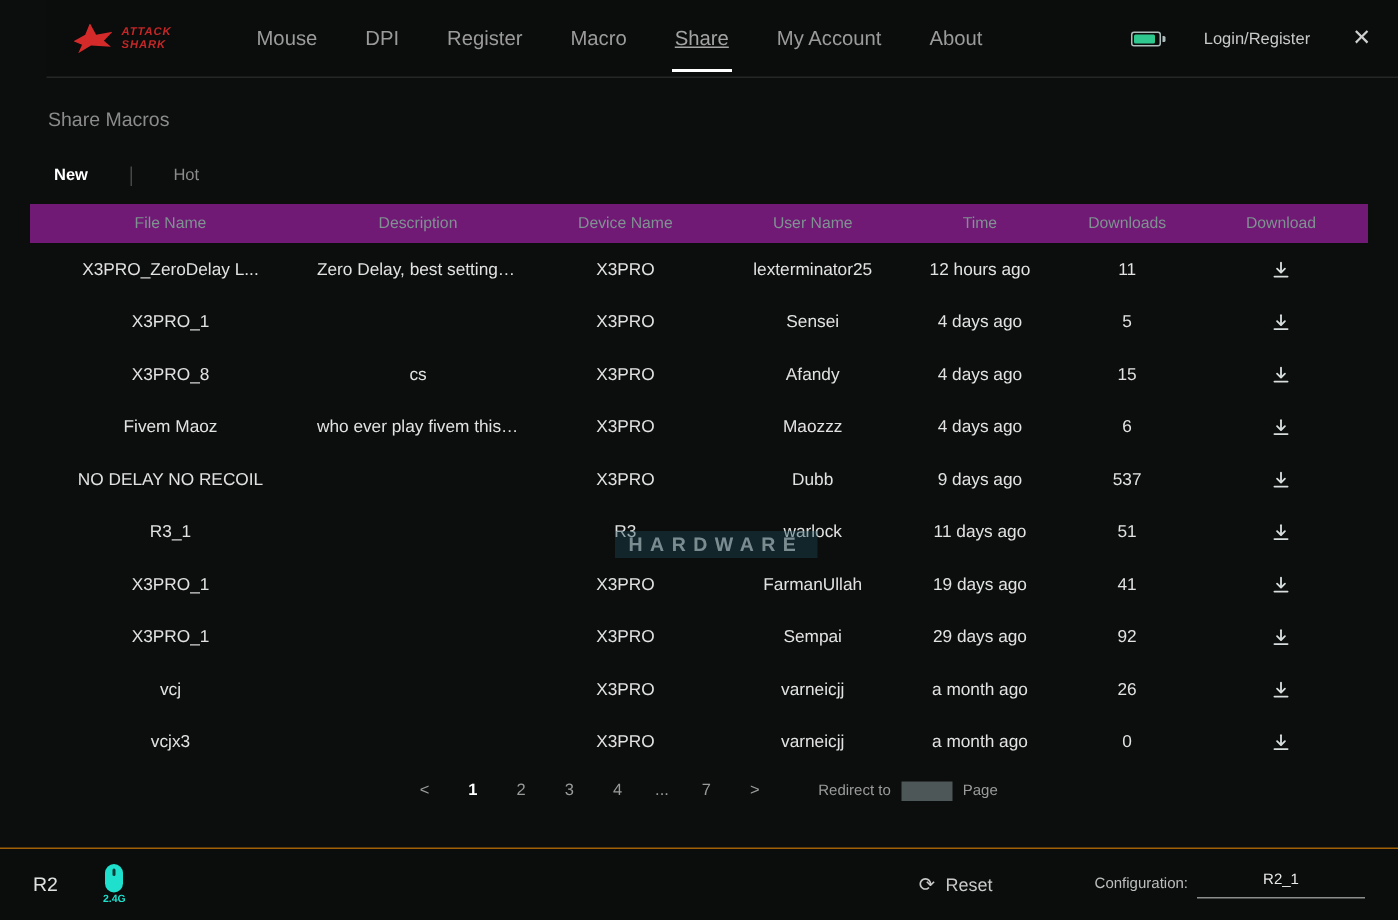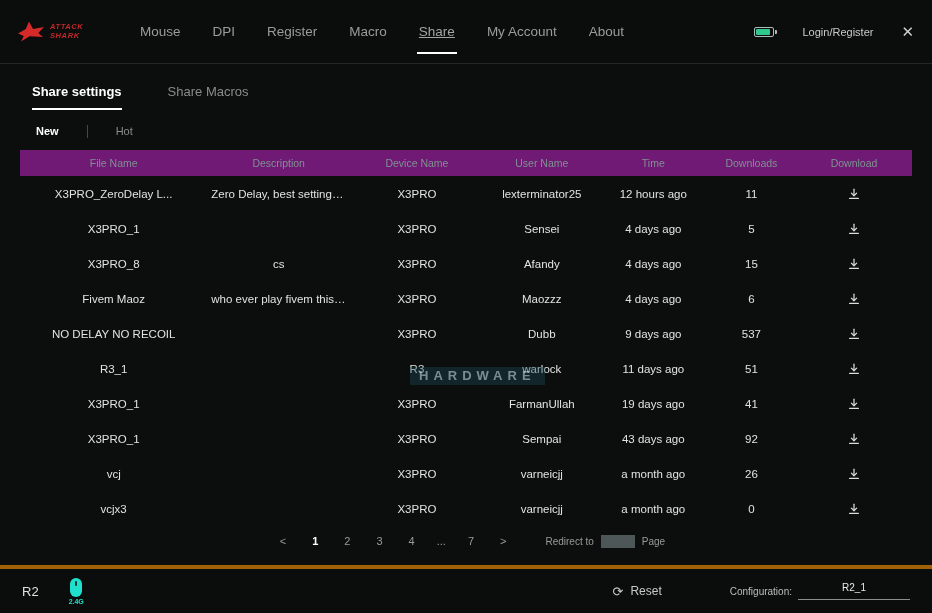--- a/index.html
+++ b/index.html
@@ -6,23 +6,23 @@
   html,body { width:932px; height:613px; overflow:hidden; }
   body {
     background:#0c0d0d;
     font-family:"Liberation Sans", sans-serif;
     color:#ddd;
     position:relative;
   }
 
   
   .topbar {
-    height:64px; display:flex; align-items:center;
+    height:52px; display:flex; align-items:center;
     padding:0 18px; border-bottom:1px solid #262626;
-    position:relative; background:#0b0c0c;
+    position:relative; background:#0b0c0c;margin-left:31px;
   }
   .logo { display:flex; align-items:center; gap:6px; width:96px; }
   .logo-mark {
     width:26px; height:20px; background:#d codice;
   }
   .logo-mark {
     width:26px; height:20px; background:#d42a2a; display:inline-block;
     clip-path:polygon(0 60%, 30% 38%, 42% 0, 58% 38%, 100% 28%, 78% 58%, 96% 78%, 45% 74%, 12% 100%, 22% 72%);
   }
   .logo-text {
@@ -101,21 +101,21 @@
   .wm-line1::first-letter { color:rgba(45,185,210,.68); font-size:44px; }
   .wm-line2 {
     display:inline-block; margin-top:-8px; margin-left:24px;
     font-weight:bold; font-size:13px; letter-spacing:5px;
     color:rgba(195,210,215,.6); background:rgba(25,75,88,.4); padding:1px 9px 2px;
   }
 
   
   .footer {
     position:absolute; left:0; right:0; bottom:0; height:48px;
-    border-top:4px solid #a16207; display:flex; align-items:center;
+    border-top:1px solid #a16207; display:flex; align-items:center;
     padding:0 22px; background:#0b0c0c;
   }
   .device-name { font-size:13px; color:#e0e0e0; }
   .mouse-wrap { margin-left:30px; display:flex; flex-direction:column; align-items:center; cursor:pointer; }
   .mouse-icon {
     width:12px; height:19px; background:#1fe0cd; border-radius:6px; position:relative;
   }
   .mouse-icon::after {
     content:""; position:absolute; left:5px; top:3px; width:2px; height:5px;
     background:#083b36; border-radius:1px;
@@ -154,21 +154,20 @@
           <span class="battery-fill"></span>
         </span>
       <span class="login">Login/Register</span>
       <span class="close">✕</span>
     </div>
   </header>
 
   <div class="content">
 
     <div class="share-tabs">
-      <span class="share-tab active">Share settings</span>
       <span class="share-tab">Share Macros</span>
     </div>
 
     <div class="sort-tabs">
       <span class="sort-new">New</span>
       <span class="sort-divider"></span>
       <span class="sort-hot">Hot</span>
     </div>
 
     <div class="table">
@@ -292,21 +291,21 @@
         <path d="M3 13h10" stroke="#d8dede" stroke-width="1.4" stroke-linecap="round"></path>
       </svg>
     </span>
   </div>
 
   <div class="trow">
     <span class="c c-file">X3PRO_1</span>
     <span class="c c-desc"></span>
     <span class="c c-device">X3PRO</span>
     <span class="c c-user">Sempai</span>
-    <span class="c c-time">43 days ago</span>
+    <span class="c c-time">29 days ago</span>
     <span class="c c-down">92</span>
     <span class="c c-dl dl-btn">
       <svg width="14" height="14" viewBox="0 0 16 16" fill="none">
         <path d="M8 2.5v7" stroke="#d8dede" stroke-width="1.4" stroke-linecap="round"></path>
         <path d="M5 7l3 3 3-3" stroke="#d8dede" stroke-width="1.4" stroke-linecap="round" stroke-linejoin="round"></path>
         <path d="M3 13h10" stroke="#d8dede" stroke-width="1.4" stroke-linecap="round"></path>
       </svg>
     </span>
   </div>
 

